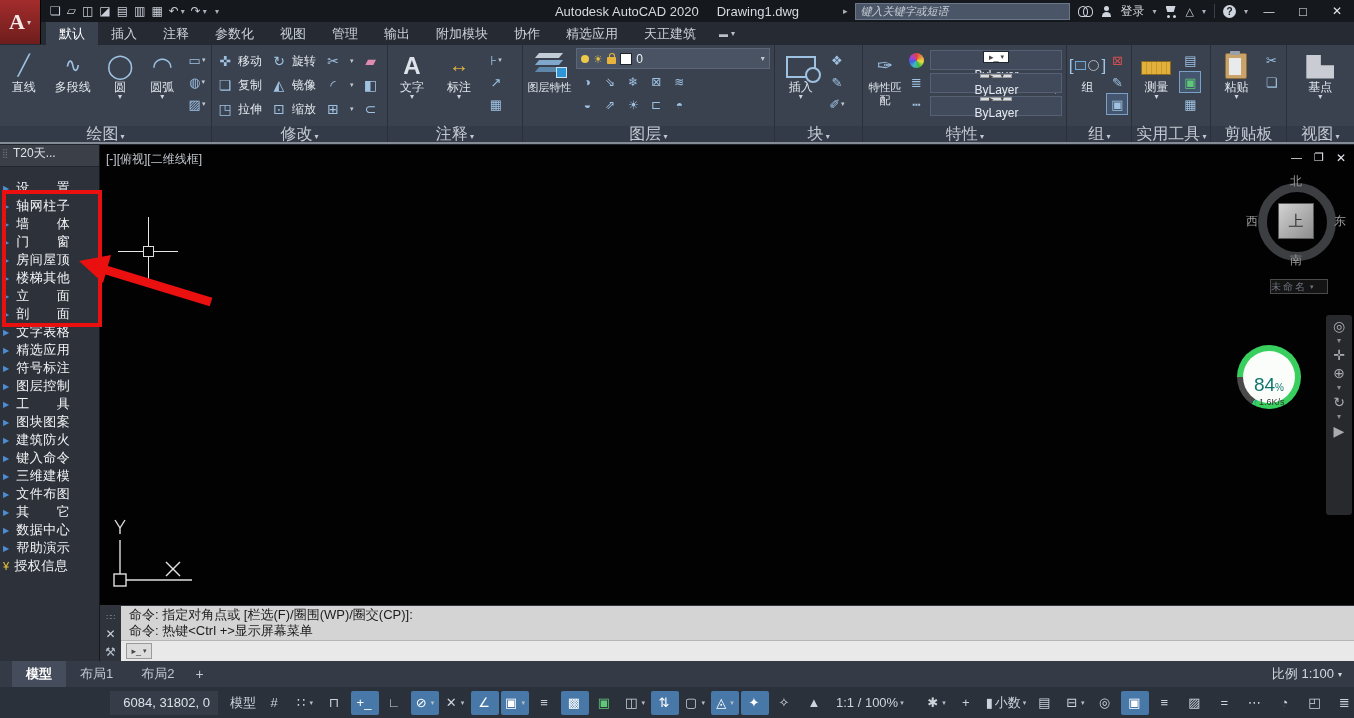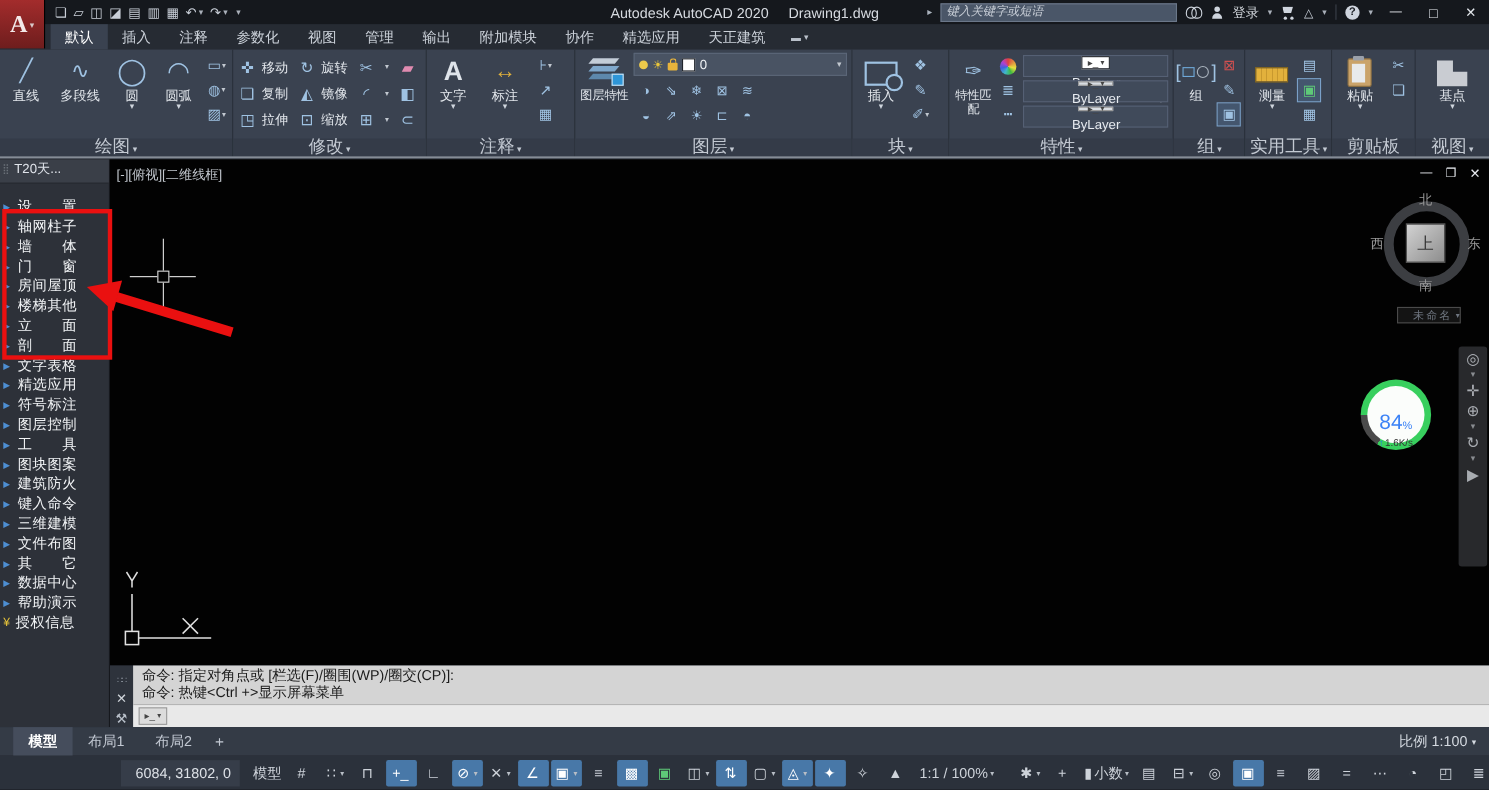--- a/index.html
+++ b/index.html
@@ -124,39 +124,39 @@
   .dwb.mn::before{content:"—";} .dwb.rs::before{content:"❐";} .dwb.cl::before{content:"✕";font-size:12px;}
   .vcube{position:absolute;right:12px;top:30px;width:92px;height:92px;}
   .vc-ring{position:absolute;left:8px;top:8px;width:60px;height:60px;border:9px solid #3c3e42;border-radius:50%;}
   .vc-face{position:absolute;left:28px;top:28px;width:34px;height:34px;background:linear-gradient(135deg,#d2d2d2,#8d8d8d);
            border:1px solid #5a5a5a;display:flex;align-items:center;justify-content:center;font-size:15px;color:#333;}
   .vc-n{position:absolute;left:0;right:0;top:-2px;text-align:center;font-size:12px;color:#9c9c9c;}
   .vc-s{position:absolute;left:0;right:0;bottom:-2px;text-align:center;font-size:12px;color:#9c9c9c;}
   .vc-w{position:absolute;left:-4px;top:38px;font-size:12px;color:#9c9c9c;}
   .vc-e{position:absolute;right:-4px;top:38px;font-size:12px;color:#9c9c9c;}
   .vc-pill{position:absolute;right:26px;top:134px;width:56px;height:13px;border:1px solid #4a4a4a;background:#141414;
-           color:#6f7680;font-size:10px;display:flex;align-items:center;justify-content:flex-end;gap:3px;letter-spacing:2px;}
+           color:#6f7680;font-size:10px;display:flex;align-items:center;justify-content:flex-start;gap:3px;letter-spacing:2px;}
   .vc-pill::after{content:"▾";font-size:7px;letter-spacing:0;}
   .navbar{position:absolute;right:2px;top:170px;width:26px;height:196px;background:rgba(128,134,144,0.30);border-radius:3px;
           display:flex;flex-direction:column;align-items:center;padding-top:4px;gap:3px;}
   .nv{color:#c9cdd3;opacity:0.8;font-size:14px;line-height:15px;}
   .nv.sm{font-size:8px;line-height:8px;opacity:0.6;}
   .badge{position:absolute;right:53px;top:200px;width:64px;height:64px;border-radius:50%;
          background:conic-gradient(from -90deg,#38cf5e 0 84%,#4a4a4a 84% 100%);display:flex;align-items:center;justify-content:center;}
   .badge-in{width:52px;height:52px;border-radius:50%;background:#fbfdfb;display:flex;flex-direction:column;align-items:center;justify-content:center;}
-  .badge-pct{font-size:19px;color:#3b82f6;line-height:18px;margin-top:28px;}
+  .badge-pct{font-size:19px;color:#0f766e;line-height:18px;margin-top:28px;}
   .badge-pct b{font-size:10px;font-weight:normal;}
   .badge-spd{font-size:9px;color:#333;}
   .badge-spd::before{content:"↑";color:#2b7de0;margin-right:1px;}
   .ch-h{position:absolute;left:18px;top:106px;width:60px;height:1px;background:#e6e6e6;}
   .ch-v{position:absolute;left:48px;top:72px;width:1px;height:70px;background:#e6e6e6;}
   .ch-box{position:absolute;left:43px;top:101px;width:9px;height:9px;border:1px solid #dcdcdc;background:#020202;}
 
   
-  .cmd{position:absolute;left:100px;top:605px;width:1254px;height:56px;background:#2e333c;display:flex;}
+  .cmd{position:absolute;left:100px;top:605px;width:1254px;height:56px;background:#2e333c;display:flex;align-items:center;}
   .cmd-gut{width:21px;display:flex;flex-direction:column;align-items:center;justify-content:space-between;padding:3px 0;color:#cfd4da;}
   .g-grip::before{content:"∷∷";font-size:8px;letter-spacing:-1px;color:#8a919c;}
   .g-close::before{content:"✕";font-size:12px;}
   .g-tools::before{content:"⚒";font-size:12px;color:#b9c0ca;}
   .cmd-main{flex:1;display:flex;flex-direction:column;}
   .cmd-hist{flex:1;background:#d4d4d4;color:#1c1c1c;font-size:13px;line-height:16px;padding:1px 8px;}
   .cmd-inrow{height:20px;background:#e9e9e9;border-top:1px solid #b5b5b5;display:flex;align-items:center;gap:6px;padding:0 5px;}
   .chip{height:14px;min-width:24px;background:#dcdcdc;border:1px solid #9a9a9a;display:flex;align-items:center;justify-content:center;
         font-size:9px;color:#444;gap:2px;}
   .chip::before{content:"▸_";} .chip::after{content:"▾";font-size:7px;}

